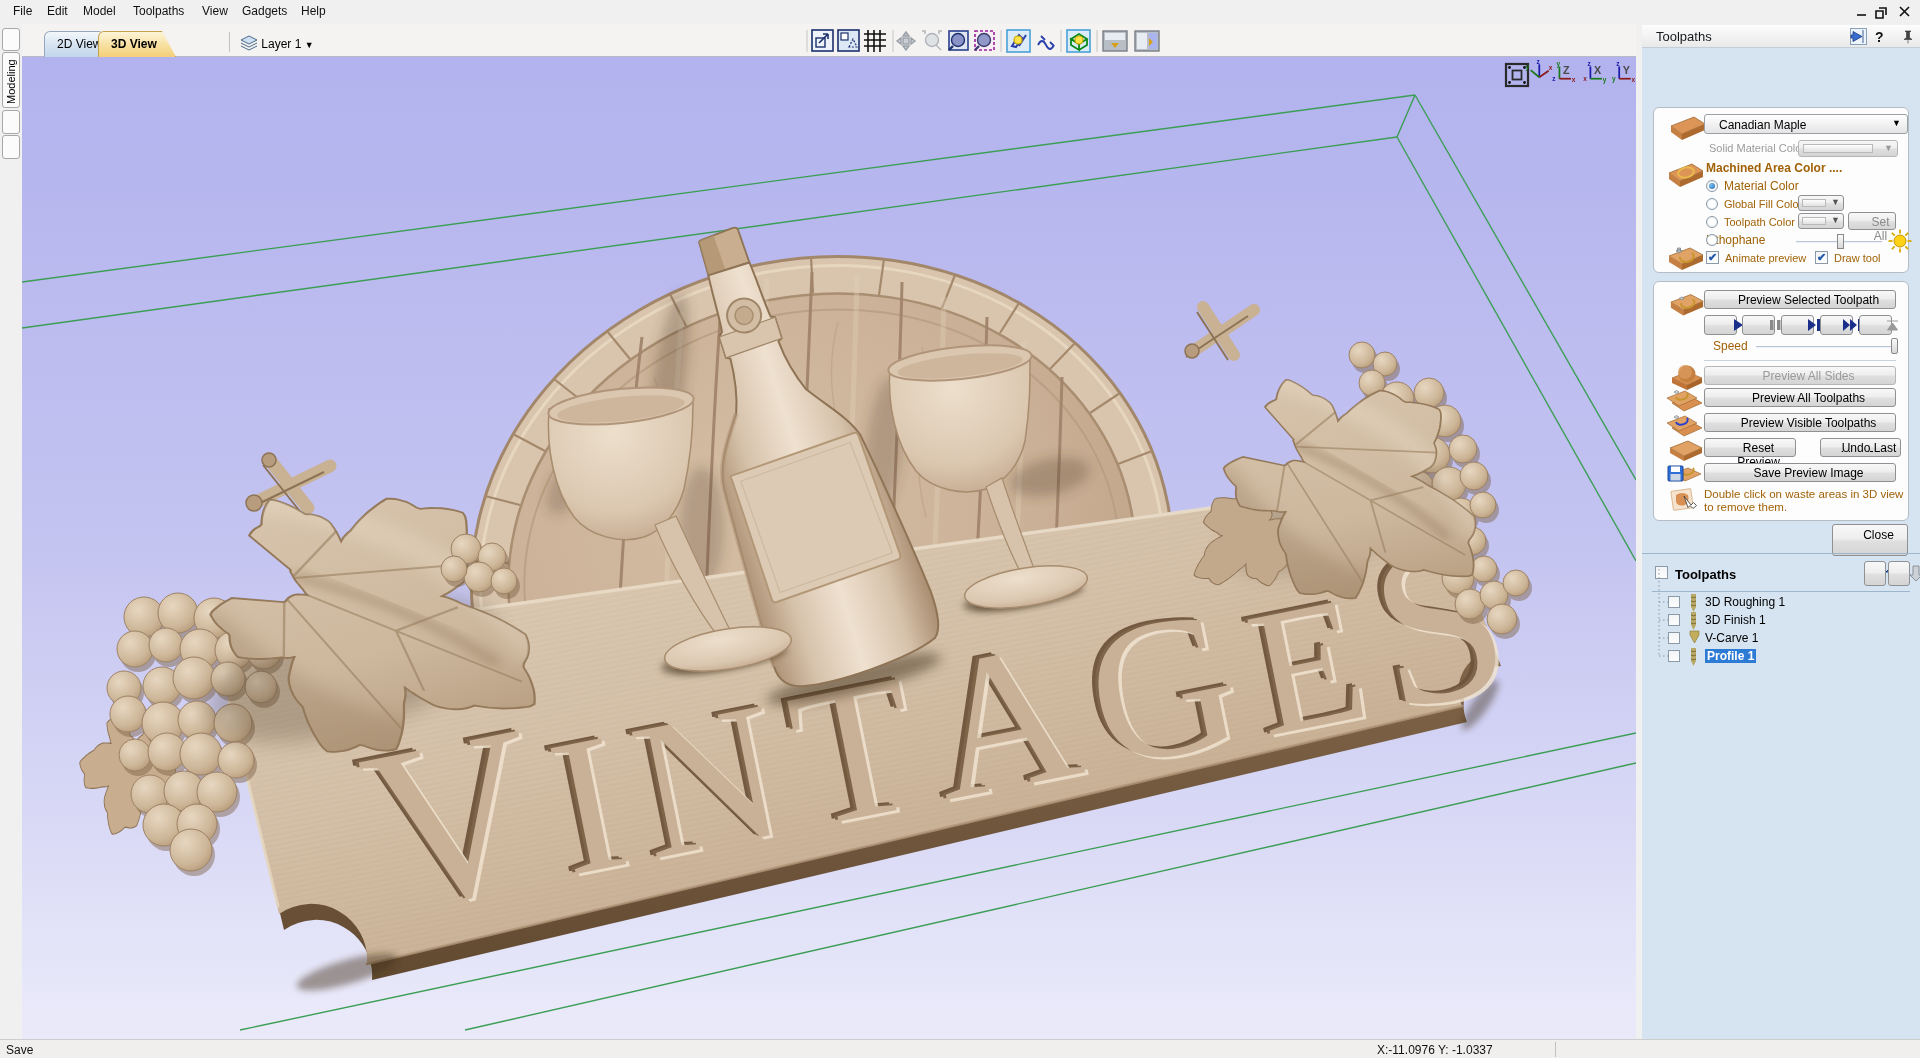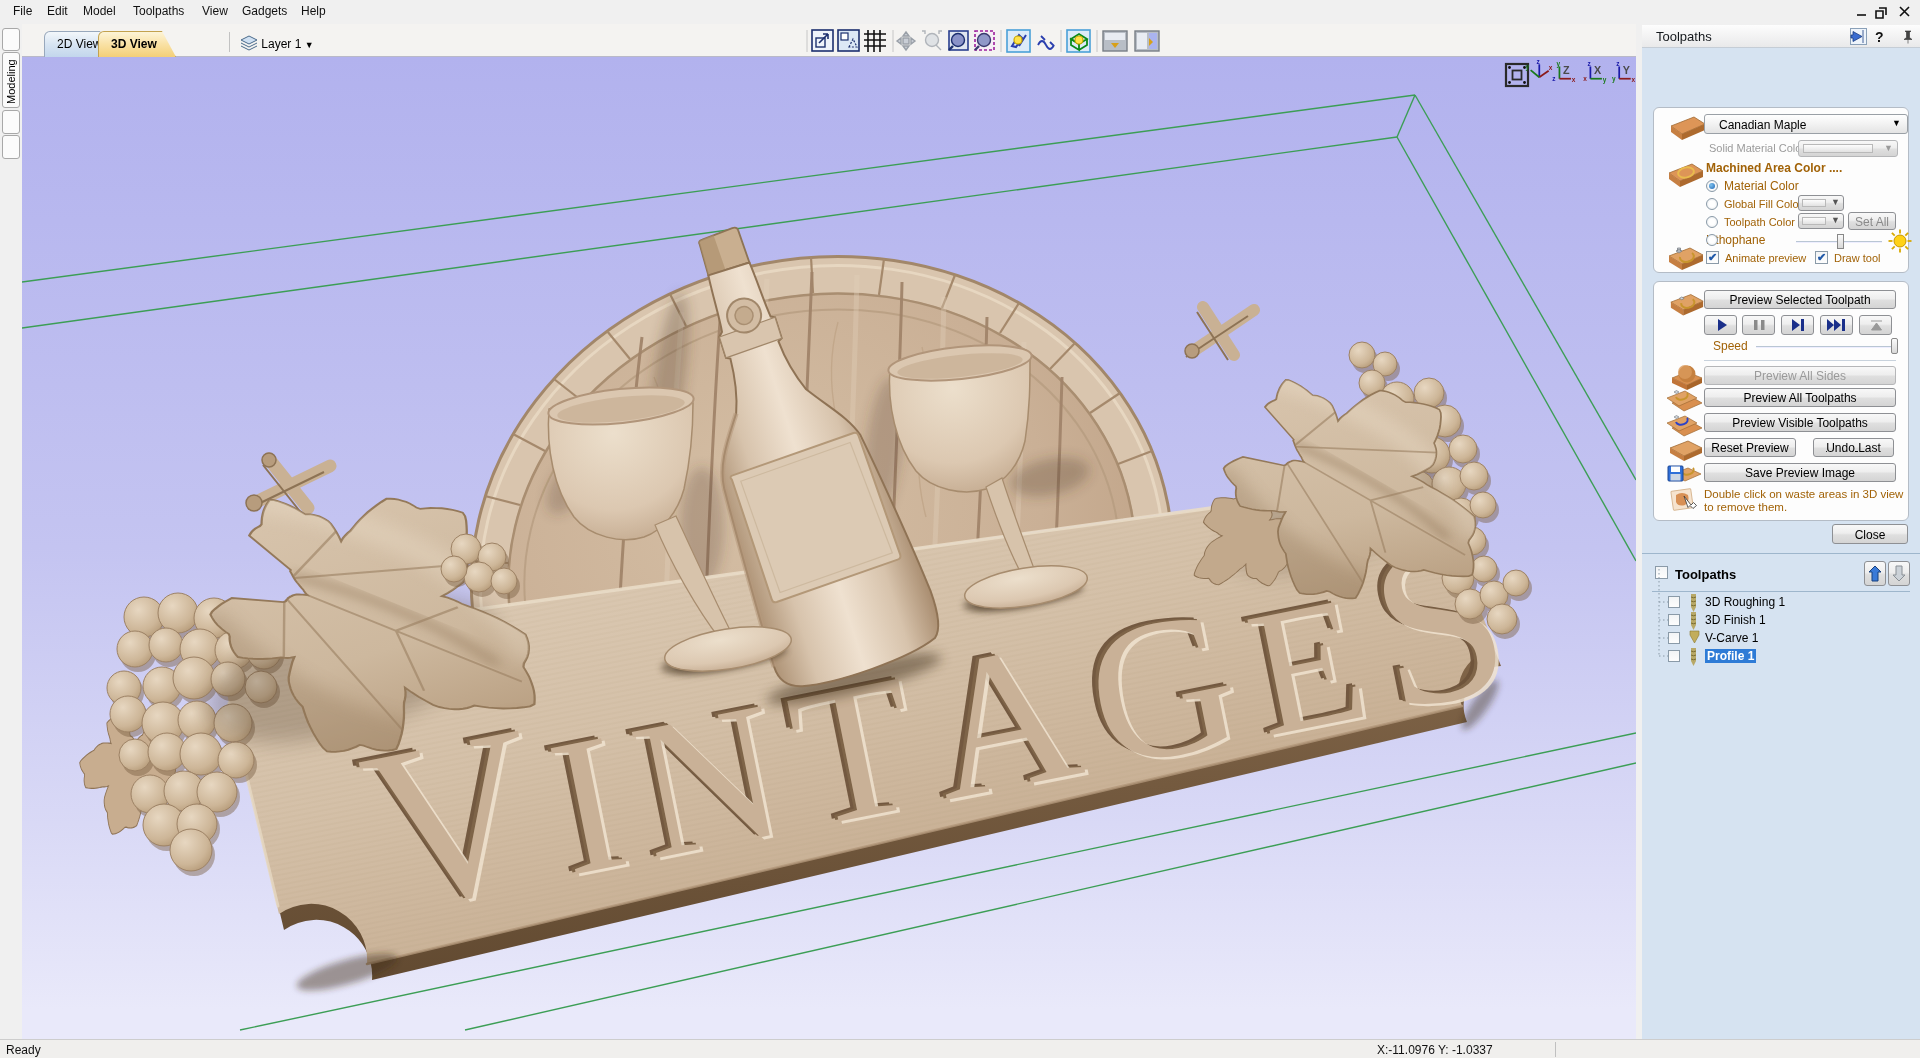--- a/index.html
+++ b/index.html
@@ -20,21 +20,21 @@
   #modtab { position:absolute; left:2px; top:28px; width:18px; height:56px; background:#fbfbfb; border:1px solid #a8a8a8; border-radius:3px; }
   #modtab span { position:absolute; left:2px; top:51px; font-size:11px; color:#000; transform:rotate(-90deg); transform-origin:0 0; white-space:nowrap; }
   
   #canvas3d { position:absolute; left:22px; top:57px; width:1614px; height:982px; background:linear-gradient(#b2b2ee, #c4c4f1 50%, #d9d9f6 78%, #e9e9fa 97%); }
   
   #rightsep { position:absolute; left:1636px; top:24px; width:6px; height:1015px; background:#f0f0f0; }
   #rpanel { position:absolute; left:1642px; top:25px; width:278px; height:1014px; background:#d6e3f1; }
   #rphead { position:absolute; left:0; top:0; width:278px; height:23px; background:linear-gradient(#fdfdfd,#e9e9ea); border-bottom:1px solid #c5cdd6; }
   #rphead .t { position:absolute; left:14px; top:4px; font-size:13px; color:#14181c; }
   .wbox { position:absolute; left:11px; width:256px; background:#fdfdfd; border:1px solid #b4bcc6; border-radius:6px; }
-  .btn { position:absolute; background:linear-gradient(#f8f8f8,#eeeeee 45%,#dfdfdf 55%,#d4d4d4); border:1px solid #8e9094; border-radius:3px; font-size:12px; color:#000; text-align:center; font-family:"Liberation Sans",sans-serif; }
+  .btn { position:absolute; background:linear-gradient(#f8f8f8,#eeeeee 45%,#dfdfdf 55%,#d4d4d4); border:1px solid #8e9094; border-radius:3px; font-size:12px; color:#000; text-align:center; font-family:"Liberation Sans",sans-serif;padding-left:17px; }
   .btn.dis { color:#9a9a9a; border-color:#b5b6b8; }
   .sm { font-size:12px; color:#a16207; position:absolute; }
   .gray { color:#9b9b9b; }
   .radio { position:absolute; left:0; top:1px; width:12px; height:12px; border-radius:50%; background:radial-gradient(#ffffff 40%, #dfe4e8); border:1px solid #8a9aa8; }
   .radio.on::after { content:""; position:absolute; left:2px; top:2px; width:6px; height:6px; border-radius:50%; background:radial-gradient(circle at 35% 35%, #7ec2ee, #1e64b4); }
   .cb { position:absolute; left:0; top:0px; width:13px; height:13px; background:linear-gradient(#f2f4f6,#fdfdfd); border:1px solid #8a9aa8; }
   .cb::after { content:"✔"; position:absolute; left:1px; top:-1px; font-size:11px; color:#2159a8; font-weight:bold; }
   .cb.off::after { content:""; }
   .btn.pb { width:33px; height:20px; } .btn.pb svg { position:relative; top:1px; }
   .titem { position:absolute; left:26px; height:18px; width:240px; }
@@ -688,37 +688,37 @@
         <path d="M12 12 A6 4 -12 1 0 23 8" fill="none" stroke="#2b42c8" stroke-width="2"></path>
         <path d="M10 7 l2.5 -1.5 l2.5 1.5 l-2.5 1.5 Z" fill="#cfd4da" stroke="#70757c" stroke-width="0.6"></path>
       </svg>
       <div class="btn" style="left:50px; top:131px; width:192px; height:19px;"><span style="position:relative;top:2px;">Preview Visible Toolpaths</span></div>
       <svg width="36" height="28" viewBox="0 0 36 28" style="position:absolute;left:14px;top:153px;">
         <path d="M2 13 L20 6 L34 13 L16 21 Z" fill="#e0a265" stroke="#a06a32" stroke-width="0.8"></path>
         <path d="M2 13 L16 21 L16 26 L2 18 Z" fill="#c67f42"></path>
         <path d="M34 13 L16 21 L16 26 L34 18 Z" fill="#ad6a2e"></path>
       </svg>
       <div class="btn" style="left:50px; top:156px; width:92px; height:19px;"><span style="position:relative;top:2px;">Reset Preview</span></div>
-      <div class="btn" style="left:159px; top:156px; width:81px; height:19px;text-decoration:underline;"><span style="position:relative;top:2px;">Undo Last</span></div>
+      <div class="btn" style="left:166px; top:156px; width:81px; height:19px;text-decoration:underline;"><span style="position:relative;top:2px;">Undo Last</span></div>
       <svg width="38" height="30" viewBox="0 0 38 30" style="position:absolute;left:12px;top:178px;">
         <path d="M6 14 L22 8 L35 14 L19 21 Z" fill="#e0a265" stroke="#a06a32" stroke-width="0.7"></path>
         <path d="M16 12 A6 4 -12 1 0 27 8" fill="none" stroke="#c8952d" stroke-width="2"></path>
         <rect x="2" y="6" width="15" height="15" rx="1" fill="#2f6fd8" stroke="#1c4794"></rect>
         <rect x="5" y="6.5" width="9" height="5.5" fill="#fdfdfd"></rect>
         <rect x="4.5" y="14" width="10" height="6.5" fill="#cdd6e4"></rect>
       </svg>
       <div class="btn" style="left:50px; top:181px; width:192px; height:19px;"><span style="position:relative;top:2px;">Save Preview Image</span></div>
       <svg width="30" height="28" viewBox="0 0 30 28" style="position:absolute;left:16px;top:205px;">
         <rect x="2" y="3" width="20" height="19" rx="1" fill="#f6e3ce" stroke="#d8b894" transform="rotate(-8 12 12)"></rect>
         <path d="M6 8 q6 -4 12 0 q2 6 -3 10 q-7 2 -9 -3 Z" fill="#d89055"></path>
         <path d="M17 14 l7 9 l2.5 -2.5 l3 3 l-3.5 3 l-3 -3 l-2 2 Z" fill="#fff" stroke="#333" stroke-width="0.8" transform="translate(-3,-5)"></path>
       </svg>
       <span class="sm" style="left:50px; top:206px; line-height:13px; font-size:11.5px; white-space:nowrap;">Double click on waste areas in 3D view<br>to remove them.</span>
     </div>
-    <div class="btn" style="left:190px; top:499px; width:76px; height:20px;"><span style="position:relative;top:3px;">Close</span></div>
+    <div class="btn" style="left:190px; top:499px; width:76px; height:32px;"><span style="position:relative;top:3px;">Close</span></div>
 
     <div style="position:absolute; left:0px; top:528px; width:278px; height:1px; background:#9eb6cc;"></div>
     <div style="position:absolute; left:13px; top:541px;"><span class="cb off"></span><span style="margin-left:20px; font-size:13px; font-weight:bold; position:relative; top:-1px;">Toolpaths</span></div>
     <div class="btn" style="left:222px; top:536px; width:22px; height:25px;"><svg width="20" height="23">
           <path d="M10 4 L16 10 H13 V19 H7 V10 H4 Z" fill="#3a7ad8" stroke="#17407e" stroke-width="1"></path>
         </svg></div>
     <div class="btn" style="left:246px; top:536px; width:22px; height:25px;"><svg width="20" height="23">
           <path d="M10 19 L16 13 H13 V4 H7 V13 H4 Z" fill="#ccd2d8" stroke="#8a9096" stroke-width="1"></path>
         </svg></div>
     <div style="position:absolute; left:10px; top:566px; width:258px; height:1px; background:#9eb6cc;"></div>
@@ -753,17 +753,17 @@
     <div class="titem" style="top:623px;">
         <span class="cb off"></span>
         <svg class="drill" width="11" height="20" viewBox="0 0 11 20">
           <path d="M3 1 h5 v13 l-2.5 5 l-2.5 -5 Z" fill="#b8a968"></path>
           <path d="M3 4 q2.5 1.5 5 0 M3 8 q2.5 1.5 5 0 M3 12 q2.5 1.5 5 0" stroke="#7a6c30" fill="none"></path>
         </svg>
         <span class="tt sel">Profile 1</span>
       </div>
   </div>
   <div id="statusbar">
-    <span style="position:absolute;left:6px;top:3px;">Ready</span>
+    <span style="position:absolute;left:6px;top:3px;">Save</span>
     <span style="position:absolute;left:1377px;top:3px;">X:-11.0976 Y: -1.0337</span>
       <span style="position:absolute;left:1555px;top:2px;width:1px;height:15px;background:#c0c0c0;"></span>
   </div>
 </div>
 
 </body></html>

